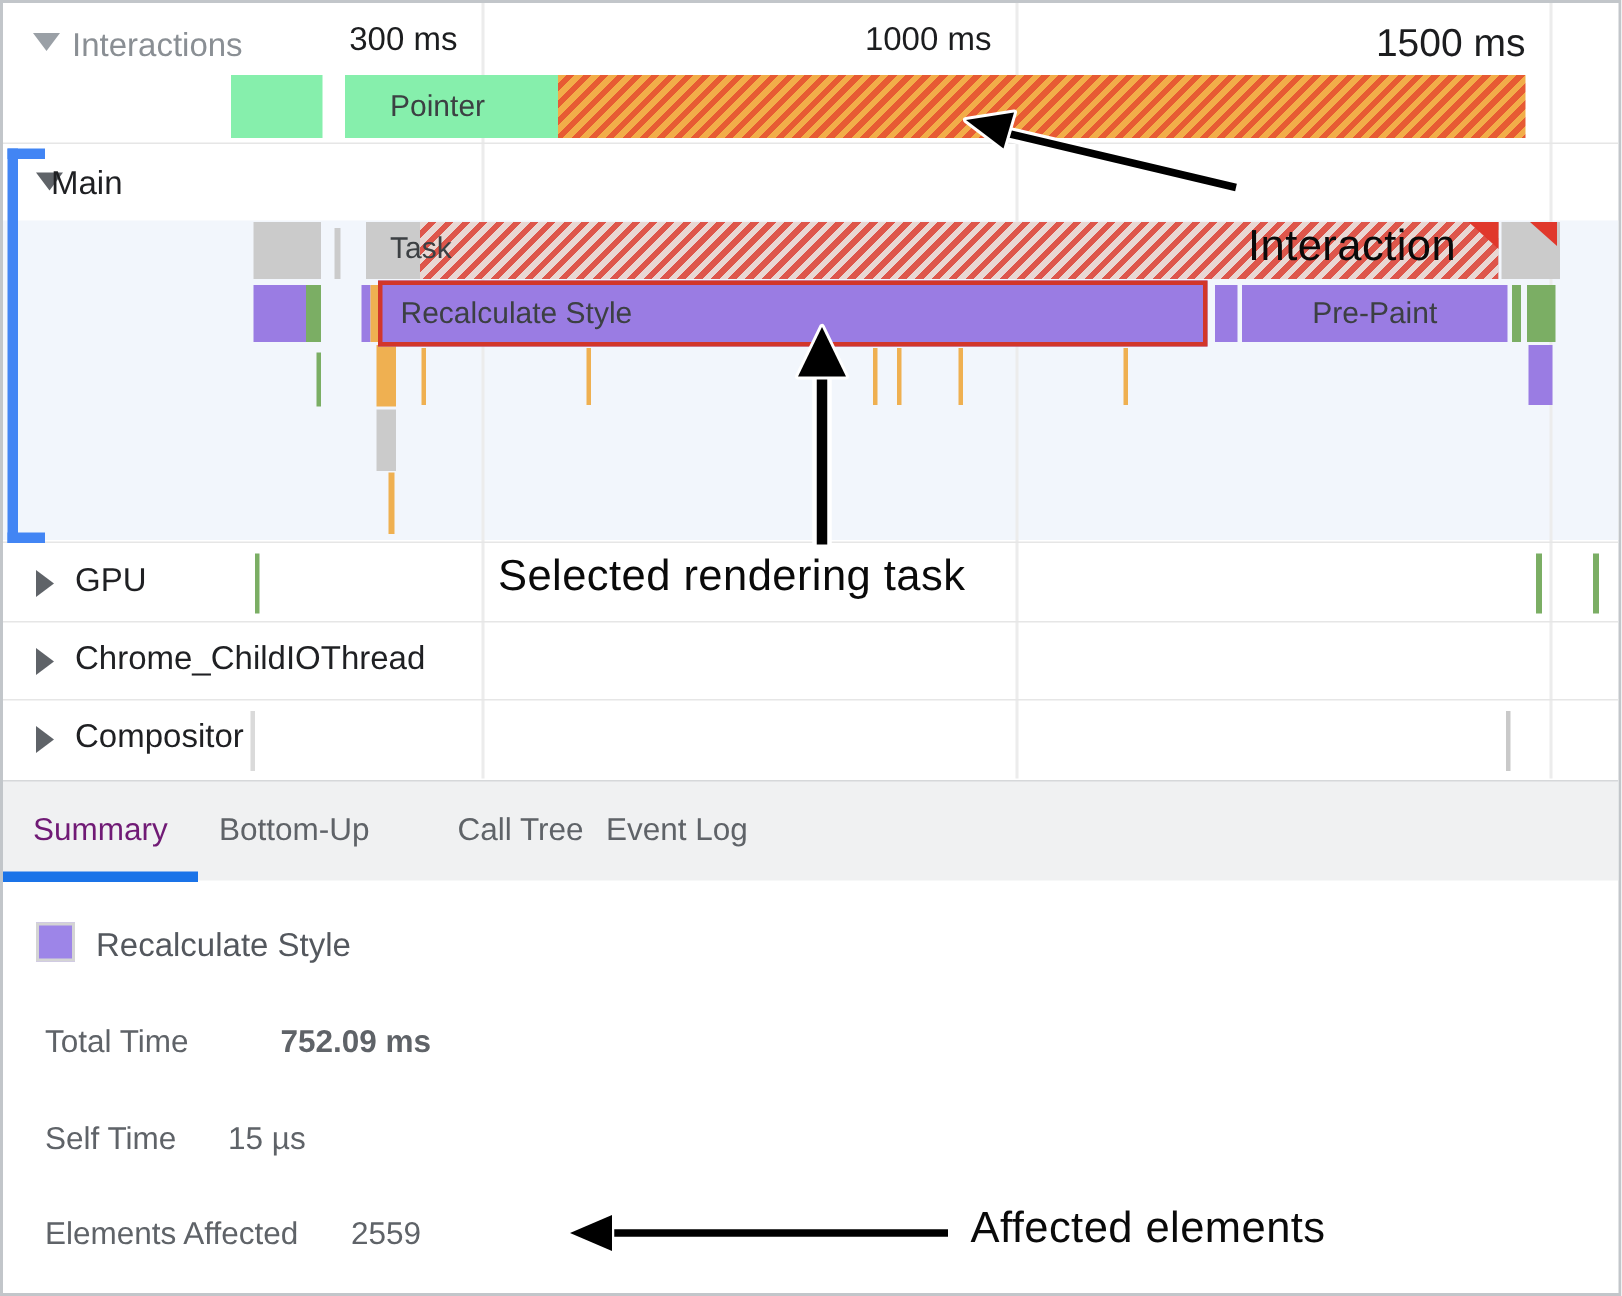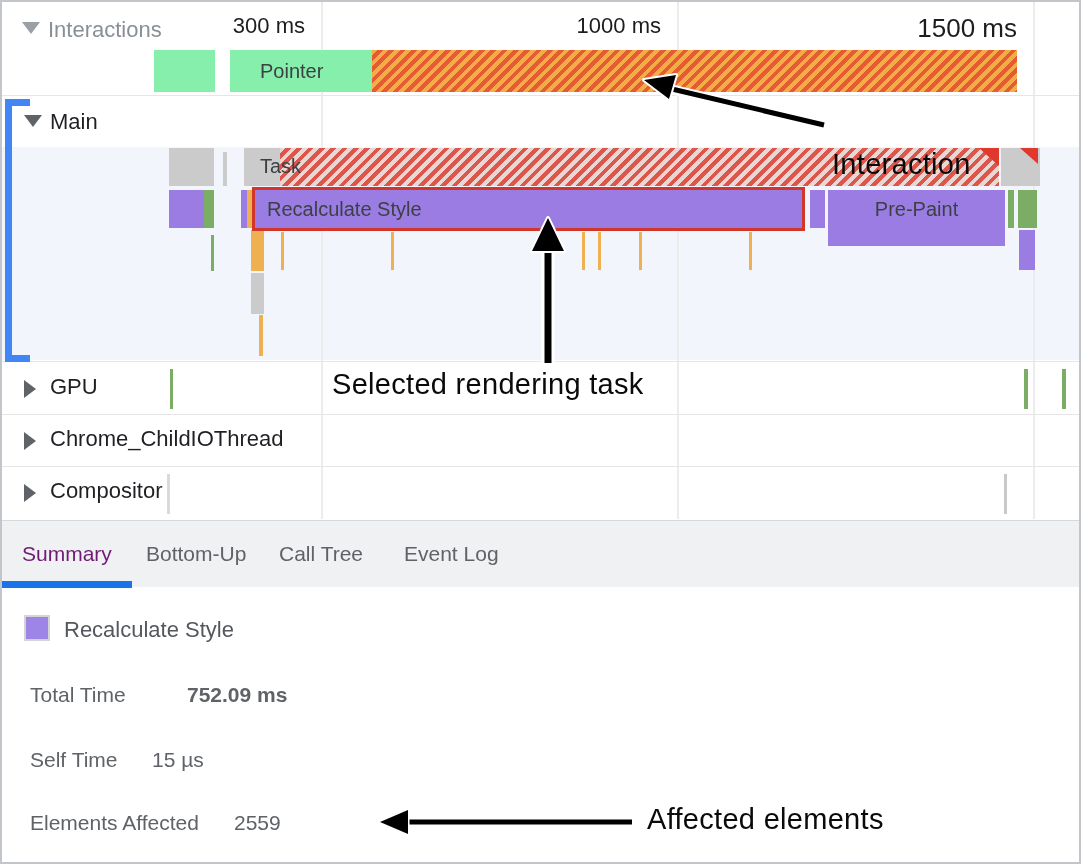--- a/index.html
+++ b/index.html
@@ -64,41 +64,41 @@
     <span>Pointer</span>
   </div>
   <div class="abs bar stripe-orange" style="left:370px;top:48px;width:645px;height:42px;"></div>
 
   <div class="abs sep" style="top:93px;"></div>
 
   <div class="abs bluebracket" style="left:3px;top:97px;width:7px;height:263px;"></div>
   <div class="abs bluebracket" style="left:3px;top:97px;width:25px;height:7px;"></div>
   <div class="abs bluebracket" style="left:3px;top:353px;width:25px;height:7px;"></div>
   <div class="abs tri-down" style="left:22px;top:113px;"></div>
-  <div class="abs lbl track-label" style="left:48px;top:107px;">Main</div>
+  <div class="abs lbl track-label" style="left:32px;top:107px;">Main</div>
 
   <div class="abs bar gray" style="left:167px;top:146px;width:45px;height:38px;"></div>
   <div class="abs bar gray" style="left:221px;top:150px;width:4px;height:34px;"></div>
   <div class="abs bar gray" style="left:242px;top:146px;width:755px;height:38px;">
     <div class="abs stripe-red" style="left:36px;top:0;width:719px;height:38px;"></div>
     <div class="abs lbl" style="left:16px;top:7px;z-index:3;">Task</div>
   </div>
   <div class="abs corner-tri" style="left:977px;top:146px;"></div>
   <div class="abs bar gray" style="left:999px;top:146px;width:39px;height:38px;"></div>
   <div class="abs corner-tri" style="left:1018px;top:146px;border-left-width:18px;border-top-width:16px;"></div>
 
   <div class="abs bar purple" style="left:167px;top:188px;width:35px;height:38px;"></div>
   <div class="abs bar green" style="left:202px;top:188px;width:10px;height:38px;"></div>
   <div class="abs bar purple" style="left:239px;top:188px;width:6px;height:38px;"></div>
   <div class="abs bar orange" style="left:245px;top:188px;width:5px;height:38px;"></div>
   <div class="abs bar purple" style="left:250px;top:185px;width:553px;height:44px;border:3px solid #d2362a;line-height:38px;padding-left:12px;z-index:3;">
     <span>Recalculate Style</span>
   </div>
   <div class="abs bar purple" style="left:808px;top:188px;width:15px;height:38px;"></div>
-  <div class="abs bar purple" style="left:826px;top:188px;width:177px;height:56px;line-height:38px;text-align:center;">
+  <div class="abs bar purple" style="left:826px;top:188px;width:177px;height:38px;line-height:38px;text-align:center;">
     <span>Pre-Paint</span>
   </div>
   <div class="abs bar green" style="left:1006px;top:188px;width:6px;height:38px;"></div>
   <div class="abs bar green" style="left:1016px;top:188px;width:19px;height:38px;"></div>
 
   <div class="abs bar green" style="left:209px;top:233px;width:3px;height:36px;"></div>
   <div class="abs bar orange" style="left:249px;top:228px;width:13px;height:41px;"></div>
   <div class="abs bar orange" style="left:279px;top:230px;width:3px;height:38px;"></div>
   <div class="abs bar orange" style="left:389px;top:230px;width:3px;height:38px;"></div>
   <div class="abs bar orange" style="left:580px;top:230px;width:3px;height:38px;"></div>
@@ -122,21 +122,21 @@
 
   <div class="abs sep" style="top:464px;"></div>
   <div class="abs tri-right" style="left:22px;top:482px;"></div>
   <div class="abs lbl track-label" style="left:48px;top:476px;">Compositor</div>
   <div class="abs bar" style="left:165px;top:472px;width:3px;height:40px;background:#dadada;"></div>
   <div class="abs bar" style="left:1002px;top:472px;width:3px;height:40px;background:#c9c9c9;"></div>
 
   <div id="tabbar" class="abs">
     <div class="abs tab selected" style="left:20px;">Summary</div>
     <div class="abs tab" style="left:144px;">Bottom-Up</div>
-    <div class="abs tab" style="left:277px;">Call Tree</div>
+    <div class="abs tab" style="left:303px;">Call Tree</div>
     <div class="abs tab" style="left:402px;">Event Log</div>
     <div id="tab-underline" class="abs"></div>
   </div>
 
   <div id="summary-swatch" class="abs" style="left:22px;top:613px;"></div>
   <div id="summary-title" class="abs lbl" style="left:62px;top:615px;">Recalculate Style</div>
 
   <div class="abs lbl sum-text" style="left:28px;top:681px;">Total Time</div>
   <div class="abs lbl sum-text" style="left:185px;top:681px;font-weight:bold;">752.09 ms</div>
 

